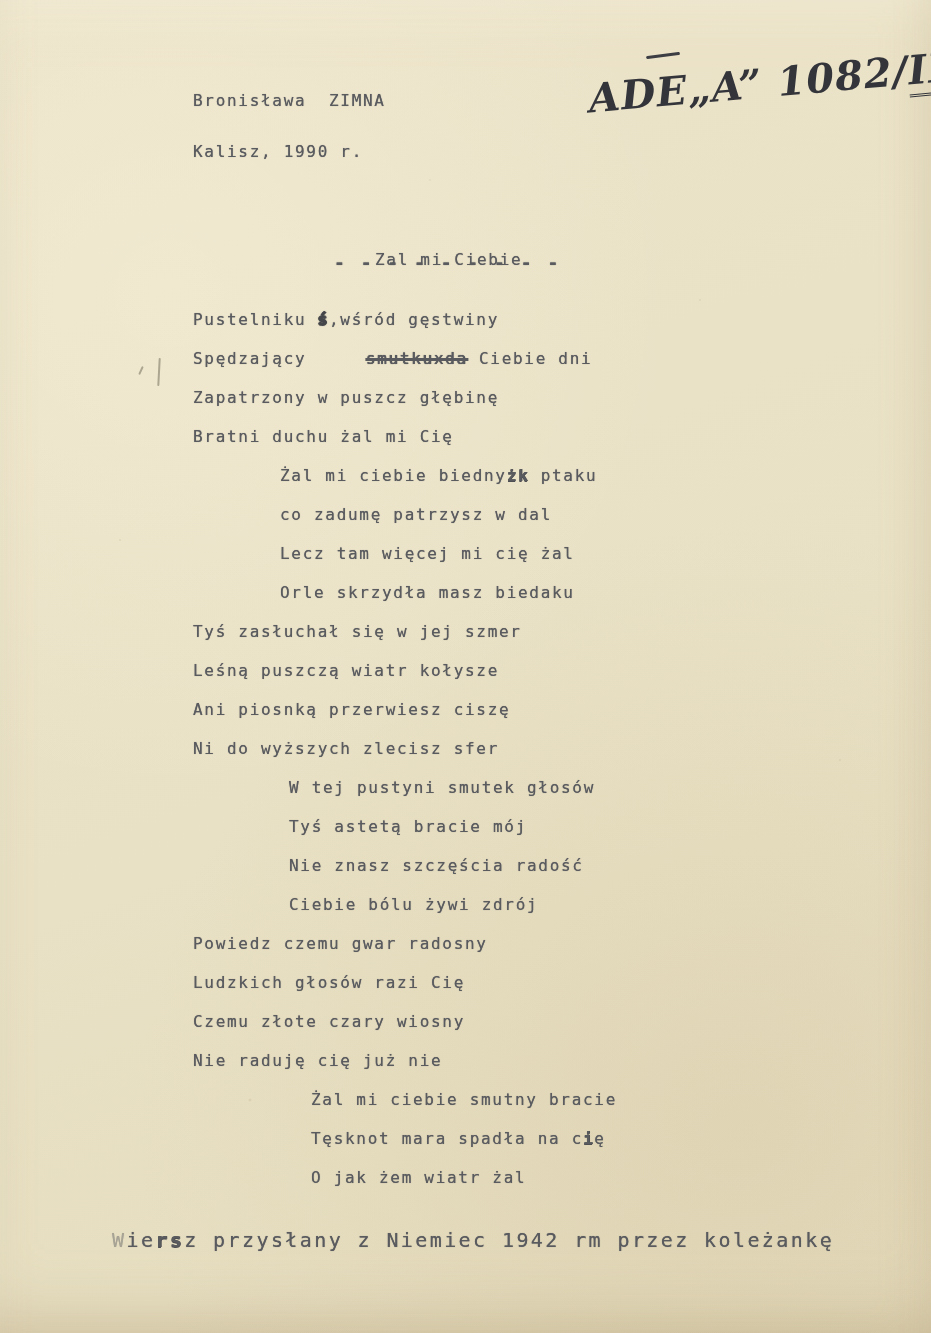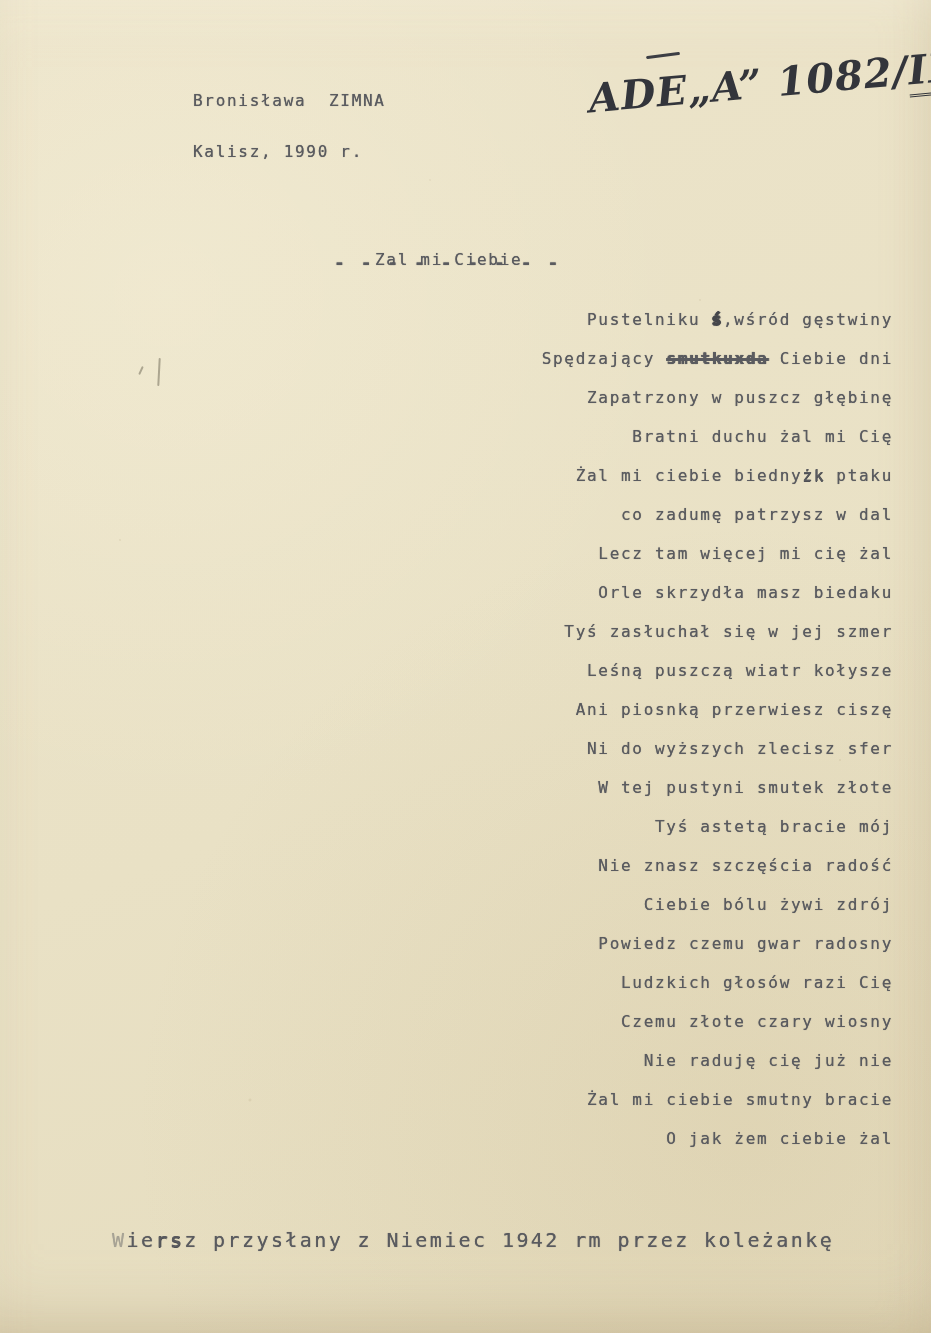--- a/index.html
+++ b/index.html
@@ -35,39 +35,40 @@
     text-shadow:0 0 .7px rgba(85,86,92,.85);
   }
   .header-author{left:193px;top:91px;}
   .header-place{left:193px;top:142px;}
   .title{left:375px;top:250px;}
   .title-underline{
     left:334px;top:252px;
     font-weight:bold;font-size:18px;letter-spacing:2.5px;
     text-shadow:0 0 1px rgba(85,86,92,.9);
   }
-  .poem{position:absolute;left:193px;top:300px;width:700px;text-align:right;}
+  .poem{position:absolute;left:193px;top:300px;width:700px;}
   .line{
     height:39px;line-height:39px;
     font-size:16px;letter-spacing:1.7px;white-space:pre;
     color:#5a5b5f;text-shadow:0 0 .7px rgba(85,86,92,.85);
   }
   .ind0{padding-left:0;}
   .ind1{padding-left:87px;}
   .ind2{padding-left:96px;}
   .ind3{padding-left:118px;}
   .seg-n{}
   .seg-struck{
-    font-weight:bold;
+    font-weight:normal;
     text-decoration:line-through;
     text-decoration-thickness:2.5px;
     text-shadow:.6px 0 0 #55565a,0 0 1px rgba(70,71,76,.9);
+    margin-left:48px;
   }
   .seg-over{
-    font-weight:normal;
+    font-weight:bold;
     text-shadow:.7px 0 0 #4e4f53,0 .5px 0 #4e4f53;
   }
   .seg-blot{
     font-weight:bold;color:#46474b;
     text-shadow:1px 0 0 #46474b,-1px 0 0 #46474b,0 1px 0 #46474b,0 -1px 0 #46474b,0 0 2px #46474b;
   }
   .seg-faded{opacity:.45;}
   .poem-footer{
     left:112px;top:1228px;
     font-size:20px;letter-spacing:2.4px;
@@ -120,27 +121,28 @@
       <div class="line ind0"><span class="seg-n">Zapatrzony w puszcz głębinę</span></div>
       <div class="line ind0"><span class="seg-n">Bratni duchu żal mi Cię</span></div>
       <div class="line ind1"><span class="seg-n">Żal mi ciebie biedny</span><span class="seg-over">żk</span><span class="seg-n"> ptaku</span></div>
       <div class="line ind1"><span class="seg-n">co zadumę patrzysz w dal</span></div>
       <div class="line ind1"><span class="seg-n">Lecz tam więcej mi cię żal</span></div>
       <div class="line ind1"><span class="seg-n">Orle skrzydła masz biedaku</span></div>
       <div class="line ind0"><span class="seg-n">Tyś zasłuchał się w jej szmer</span></div>
       <div class="line ind0"><span class="seg-n">Leśną puszczą wiatr kołysze</span></div>
       <div class="line ind0"><span class="seg-n">Ani piosnką przerwiesz ciszę</span></div>
       <div class="line ind0"><span class="seg-n">Ni do wyższych zlecisz sfer</span></div>
-      <div class="line ind2"><span class="seg-n">W tej pustyni smutek złote</span></div>
+      <div class="line ind2"><span class="seg-n">W tej pustyni smutek głosów</span></div>
       <div class="line ind2"><span class="seg-n">Tyś astetą bracie mój</span></div>
       <div class="line ind2"><span class="seg-n">Nie znasz szczęścia radość</span></div>
       <div class="line ind2"><span class="seg-n">Ciebie bólu żywi zdrój</span></div>
       <div class="line ind0"><span class="seg-n">Powiedz czemu gwar radosny</span></div>
       <div class="line ind0"><span class="seg-n">Ludzkich głosów razi Cię</span></div>
       <div class="line ind0"><span class="seg-n">Czemu złote czary wiosny</span></div>
       <div class="line ind0"><span class="seg-n">Nie raduję cię już nie</span></div>
       <div class="line ind3"><span class="seg-n">Żal mi ciebie smutny bracie</span></div>
-      <div class="line ind3"><span class="seg-n">O jak żem ciebie żal</span></div>
+      <div class="line ind3"><span class="seg-n">Tęsknot mara spadła na c</span><span class="seg-over">i</span><span class="seg-n">ę</span></div>
+      <div class="line ind3"><span class="seg-n">O jak żem wiatr żal</span></div>
     </div>
 
   <div class="typed poem-footer" id="poem-footer"><span class="seg-faded">W</span><span class="seg-n">ie</span><span class="seg-over">rs</span><span class="seg-n">z przysłany z Niemiec 1942 rm przez koleżankę</span></div>
 
 </div>
 
 </body></html>

